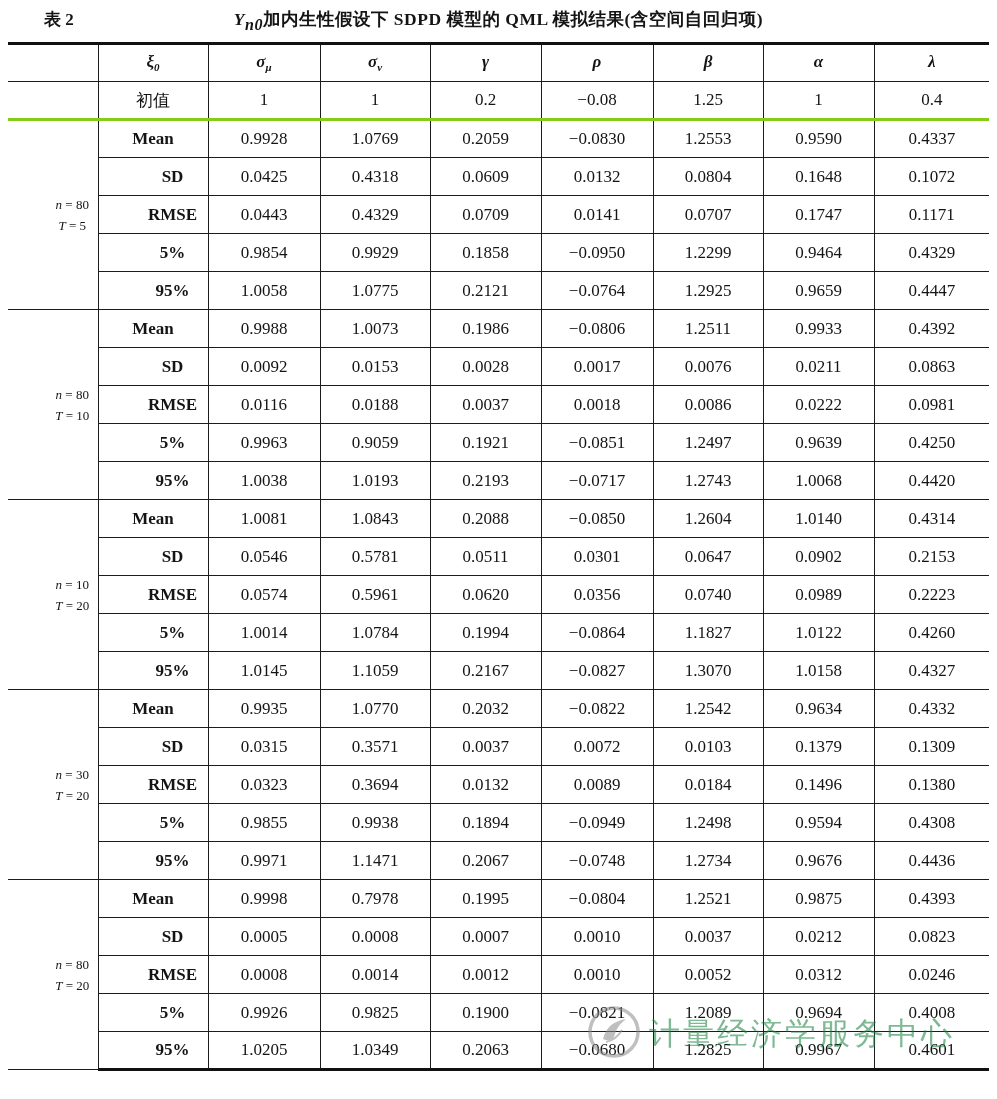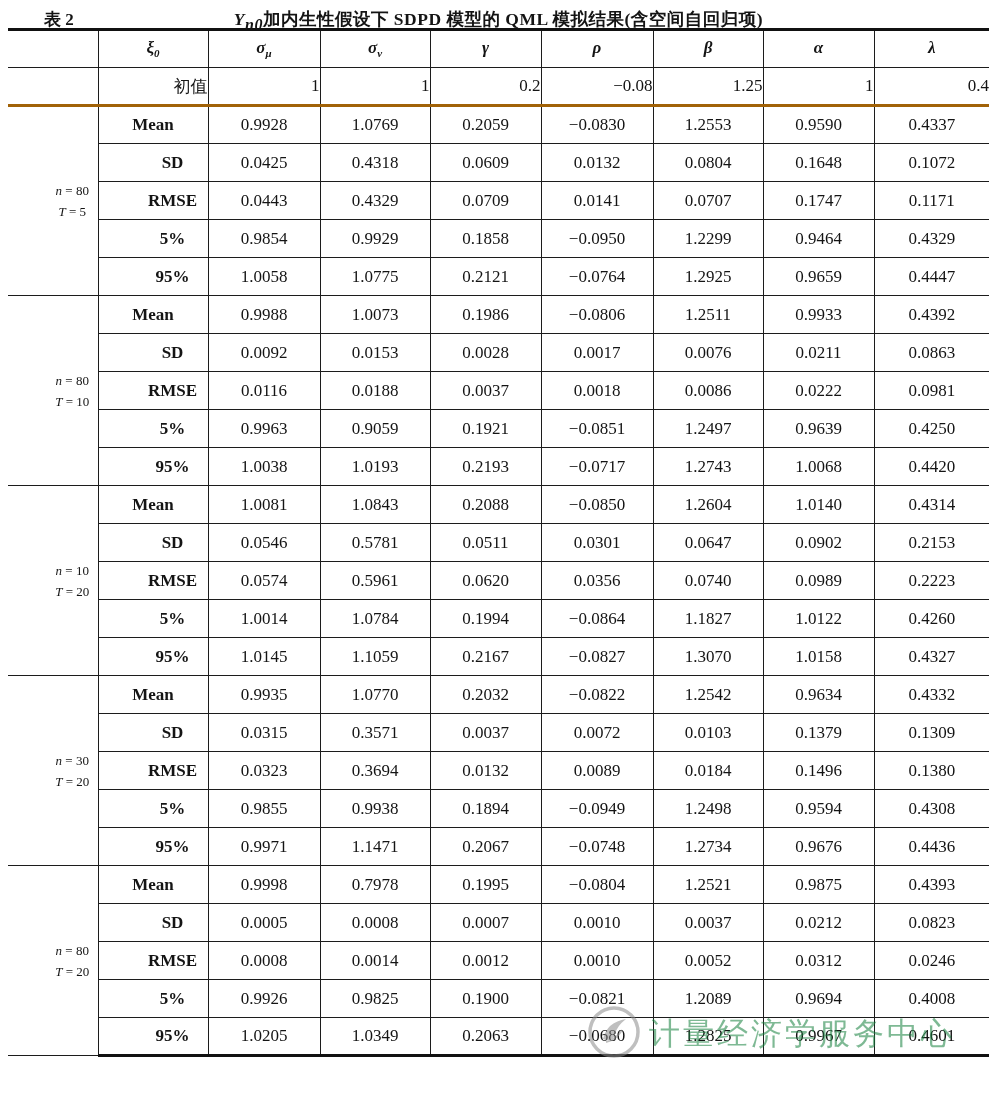--- a/index.html
+++ b/index.html
@@ -7,21 +7,21 @@
   body {
     background:#ffffff;
     font-family:"Liberation Serif","DejaVu Serif",serif;
     color:#141414;
     position:relative;
     overflow:hidden;
   }
   .page { position:absolute; inset:0; background:#fff; }
 
   
-  .caption { position:relative; height:28px; }
+  .caption { position:relative; height:42px; }
   .table-no {
     position:absolute; left:44px; top:8px;
     font-weight:bold; font-size:17px;
   }
   .title-text {
     position:absolute; left:0; right:0; top:7px;
     text-align:center; font-weight:bold; font-size:17.5px;
     letter-spacing:0.5px;
   }
   .title-text i { font-style:italic; }
@@ -34,21 +34,21 @@
   }
   td {
     border:1px solid #1c1c1c;
     text-align:center; vertical-align:middle;
     height:38px; font-size:17px; padding:0;
     overflow:hidden; white-space:nowrap;
   }
   td:first-child { border-left:0;padding-left:39px; }
   td:last-child  { border-right:0; }
   thead tr:first-child td { border-top:3px solid #111; }
-  thead tr.init-row td    { border-bottom:3px solid #a16207;text-align:right; }
+  thead tr.init-row td    { border-bottom:3px solid #84cc16; }
   tbody tr:last-child td  { border-bottom:3px solid #111; }
 
   .greek { font-style:italic; font-weight:bold; font-size:17px; }
   .greek-sub { font-size:11px; font-style:italic; font-weight:bold; }
   .cjk { font-size:17px; }
   .stat-label { font-weight:bold; font-size:17px; }
   .group-cell { font-size:13px; line-height:21px; }
   .group-cell i { font-style:italic; }
   .num { font-size:17px; }
 

